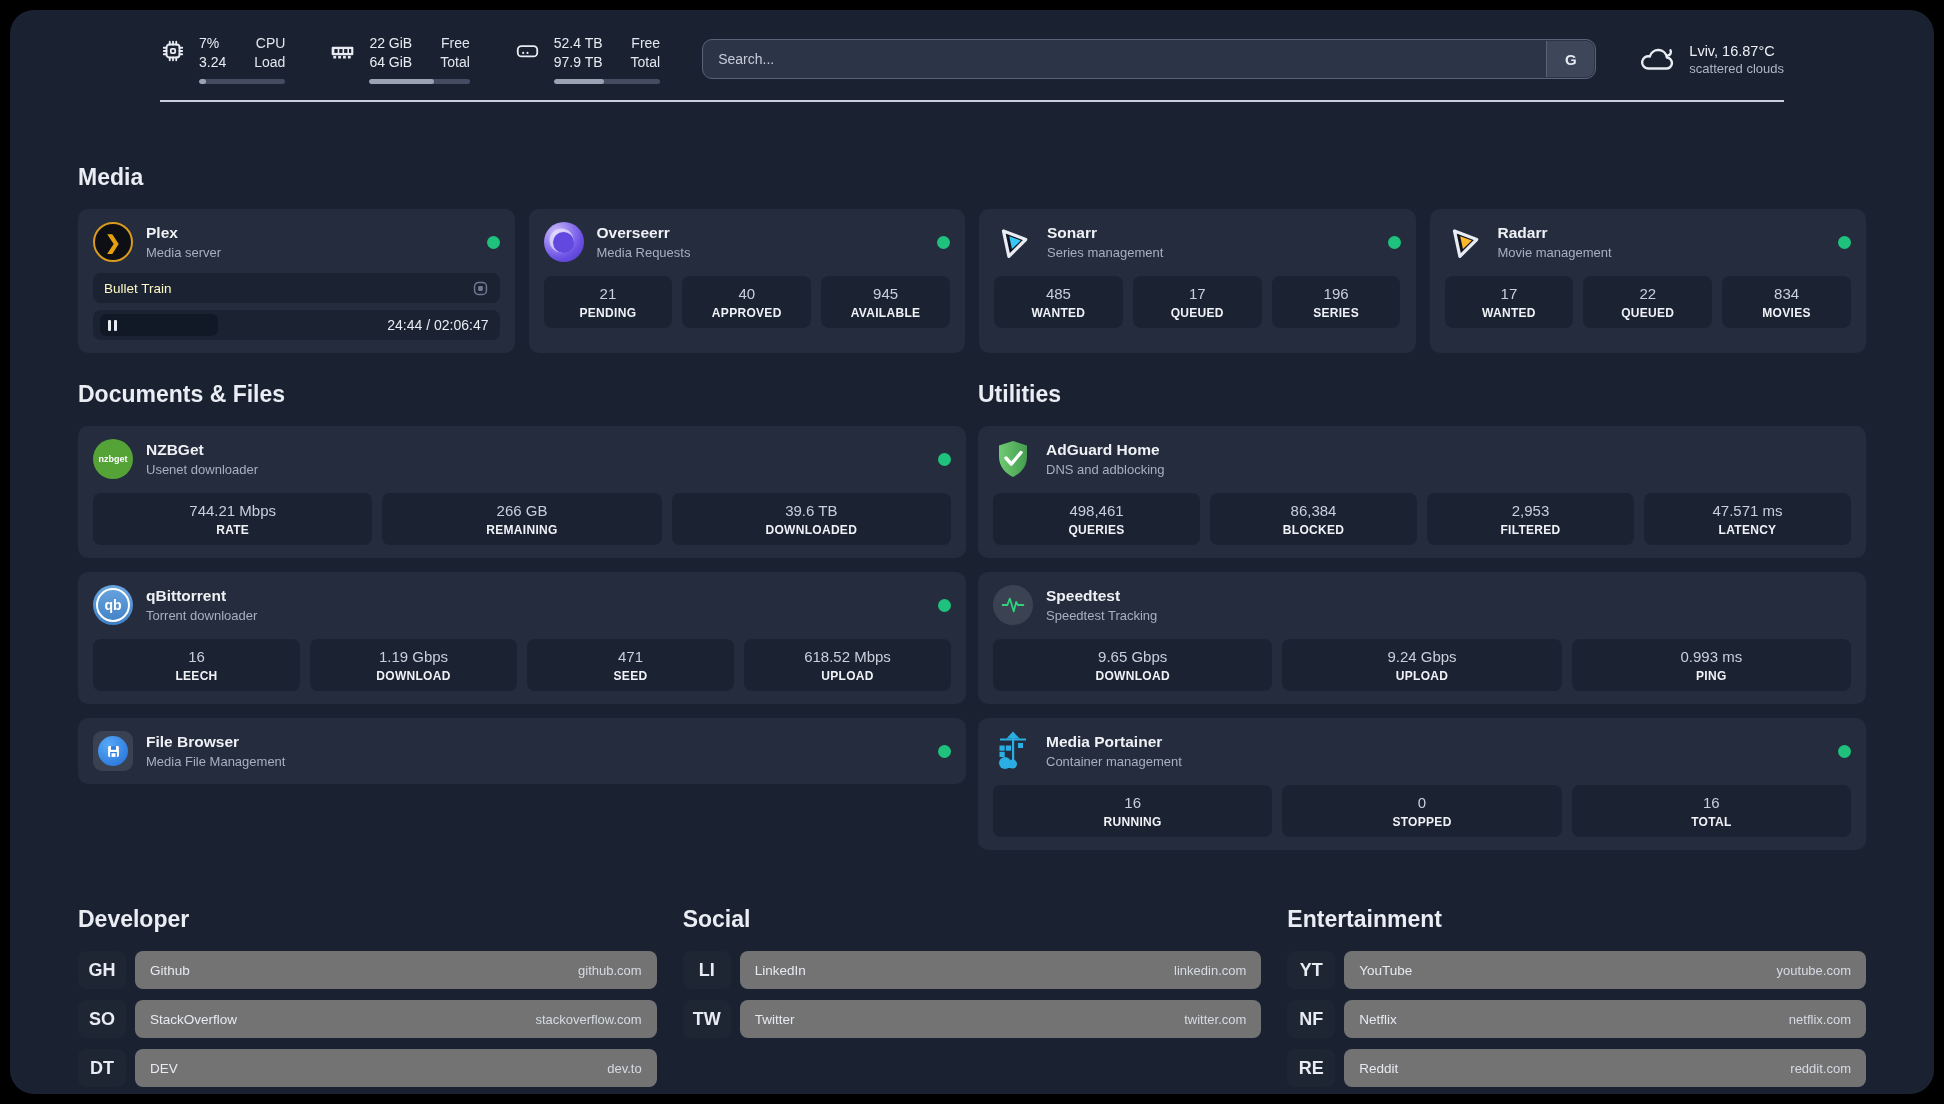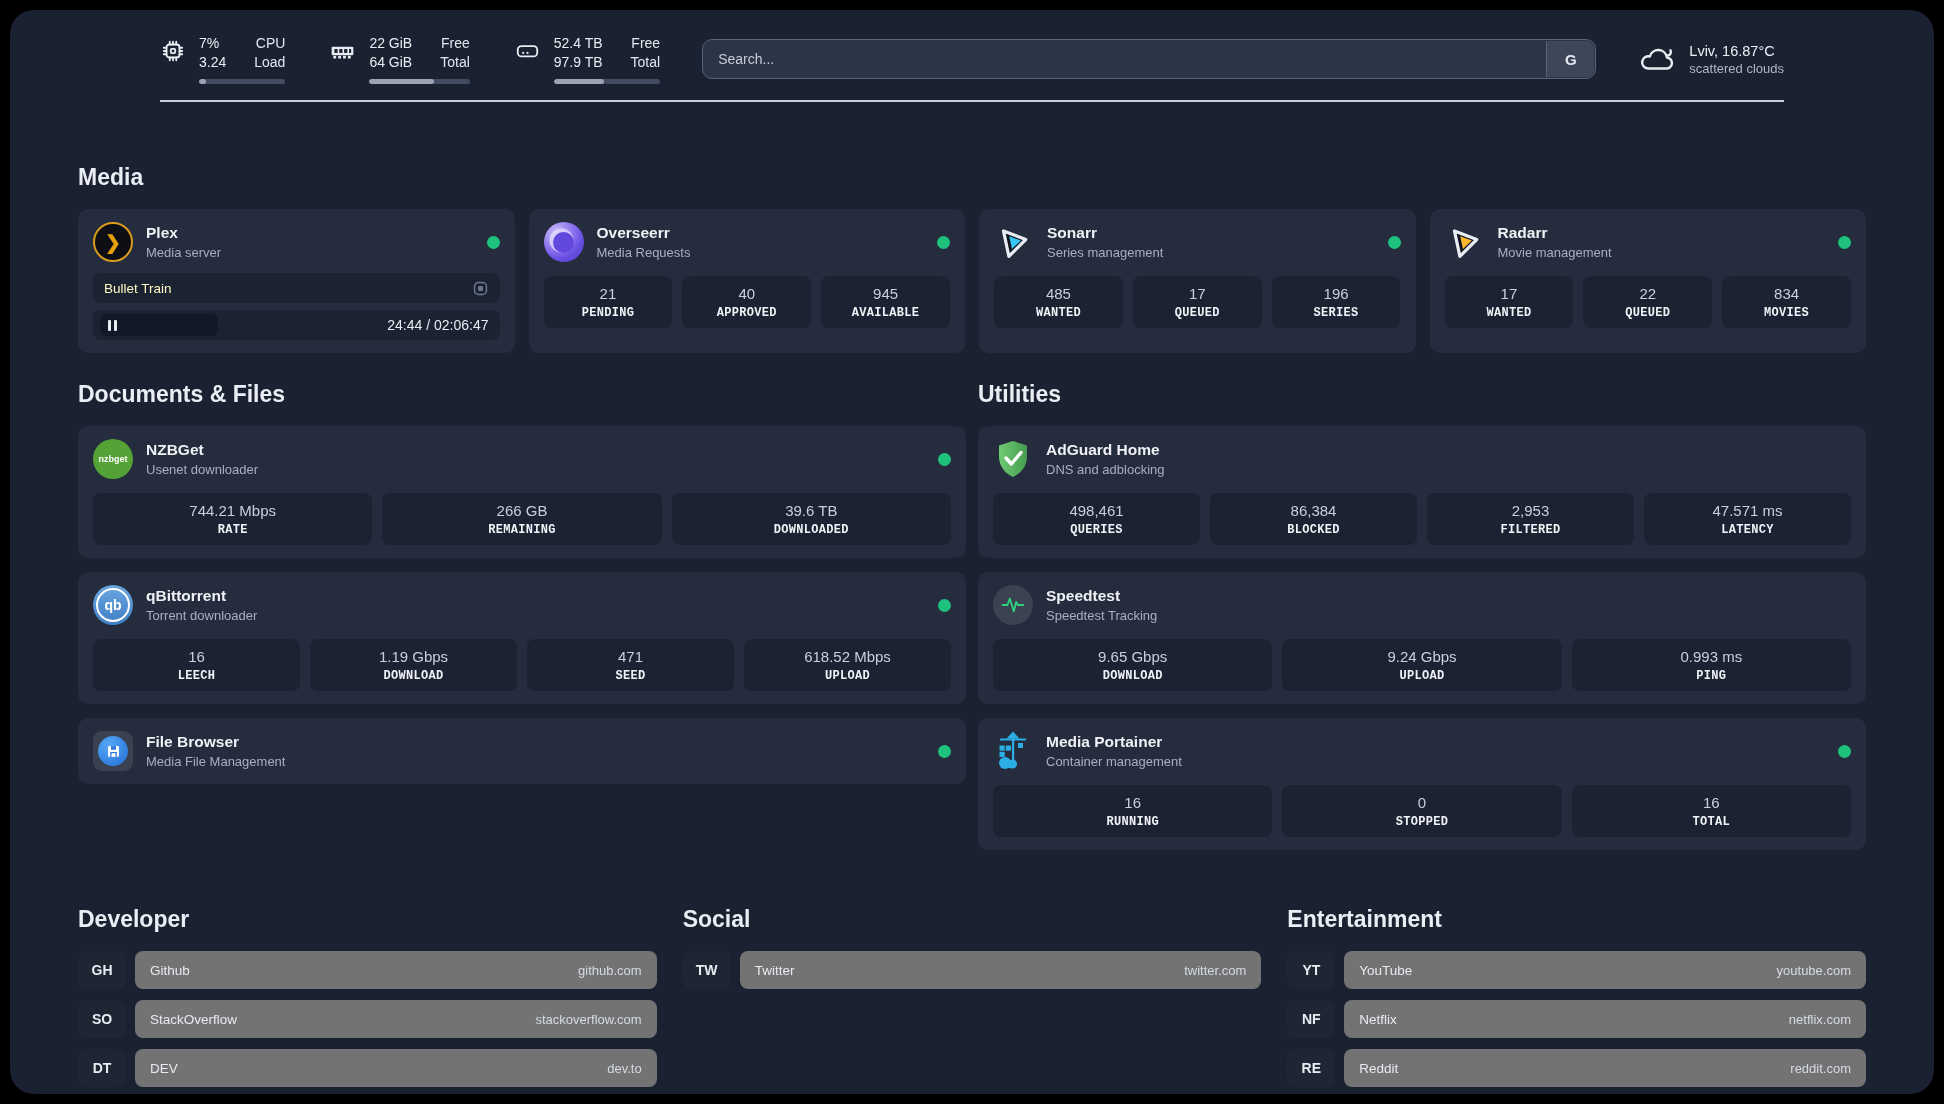--- a/index.html
+++ b/index.html
@@ -42,21 +42,21 @@
   .card { background:#242C3D; border-radius:10px; padding:13px 15px; cursor:pointer; }
   .card-head { display:flex; align-items:center; gap:13px; }
   .app-text { display:flex; flex-direction:column; }
   .app-name { font-size:15.5px; font-weight:600; color:#EFF1F5; }
   .app-sub { font-size:13px; color:#A7AFC0; margin-top:3px; }
   .dot { margin-left:auto; width:13px; height:13px; border-radius:50%; background:#1EC27D; flex:none; }
 
   .stats-row { display:flex; gap:10px; margin-top:14px; }
   .stat-tile { flex:1; background:#1B2332; border-radius:8px; padding:9px 4px 8px; text-align:center; }
   .stat-value { font-size:15px; color:#C9CFDB; }
-  .stat-label { font-size:12px; font-weight:700; letter-spacing:.3px; color:#F0F2F7; margin-top:4px;font-family:Liberation Mono, monospace; }
+  .stat-label { font-size:12px; font-weight:700; letter-spacing:.3px; color:#F0F2F7; margin-top:4px; }
 
   
   .app-icon { width:40px; height:40px; flex:none; position:relative; }
   .icon-plex { border-radius:50%; background:#0D0F15; border:2px solid #D99A1D; display:flex;
     align-items:center; justify-content:center; }
   .icon-plex span { color:#E5A00D; font-size:19px; font-weight:700; line-height:1; }
   .icon-ovs { border-radius:50%;
     background:radial-gradient(circle at 30% 26%, #C9BCF8 0%, #9B85F1 32%, #6A50E3 64%, #4E37C4 100%); }
   .icon-ovs::after { content:""; position:absolute; left:9px; top:10px; width:21px; height:21px;
     border-radius:50%; background:#6248DE; box-shadow:-2px -2px 0 1.5px rgba(232,228,255,.7); }
@@ -86,21 +86,21 @@
   .two-col { display:grid; grid-template-columns:1fr 1fr; gap:12px; margin-top:28px; }
   .col-title { margin-bottom:18px; }
   .col-stack { display:flex; flex-direction:column; gap:14px; }
 
   
   .bookmarks { display:grid; grid-template-columns:1fr 1fr 1fr; gap:26px; margin-top:56px; }
   .bm-title { margin-bottom:18px; }
   .bm-rows { display:flex; flex-direction:column; gap:11px; }
   .bm-row { display:flex; gap:9px; height:38px; cursor:pointer; }
   .bm-abbr { width:48px; flex:none; background:#1E2634; border-radius:8px; display:flex;
-    align-items:center; justify-content:center; font-size:14px; font-weight:700; color:#E8ECF2; }
+    align-items:center; justify-content:center; font-size:18px; font-weight:700; color:#E8ECF2; }
   .bm-pill { flex:1; background:#737373; border-radius:8px; display:flex; align-items:center; padding:0 15px; }
   .bm-name { font-size:13.5px; color:#E7EAF0; }
   .bm-url { margin-left:auto; font-size:13px; color:#D5DAE3; }
 </style>
 </head>
 <body>
 
 <div class="panel">
 
   <div class="topbar">
@@ -549,20 +549,27 @@
               <span class="bm-url">dev.to</span>
             </div>
           </div>
         </div>
       </div>
 
       <div>
         <h2 class="sec-title bm-title">Social</h2>
         <div class="bm-rows">
           <div class="bm-row">
+            <div class="bm-abbr">LI</div>
+            <div class="bm-pill">
+              <span class="bm-name">LinkedIn</span>
+              <span class="bm-url">linkedin.com</span>
+            </div>
+          </div>
+          <div class="bm-row">
             <div class="bm-abbr">TW</div>
             <div class="bm-pill">
               <span class="bm-name">Twitter</span>
               <span class="bm-url">twitter.com</span>
             </div>
           </div>
         </div>
       </div>
 
       <div>

